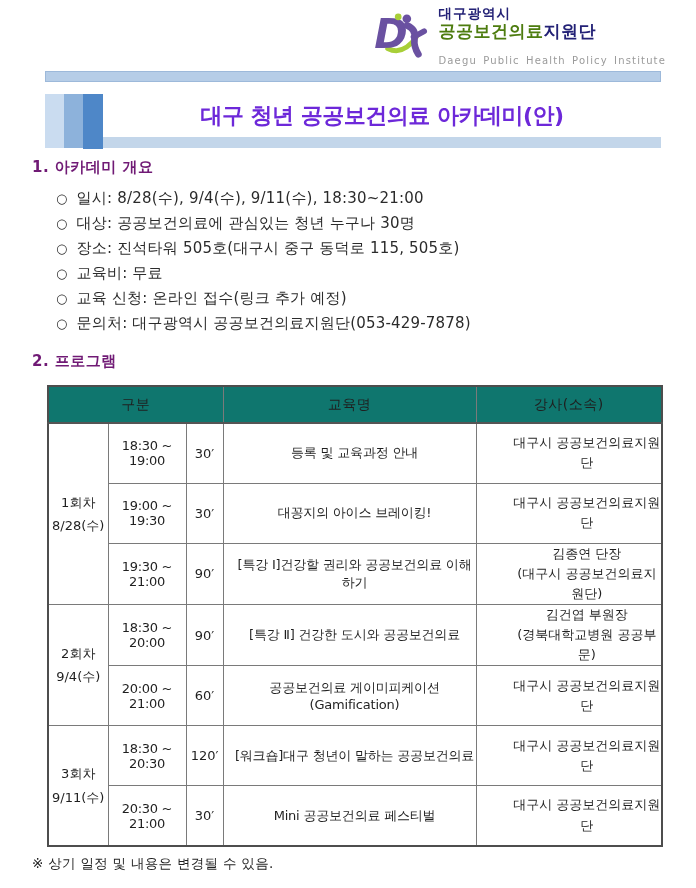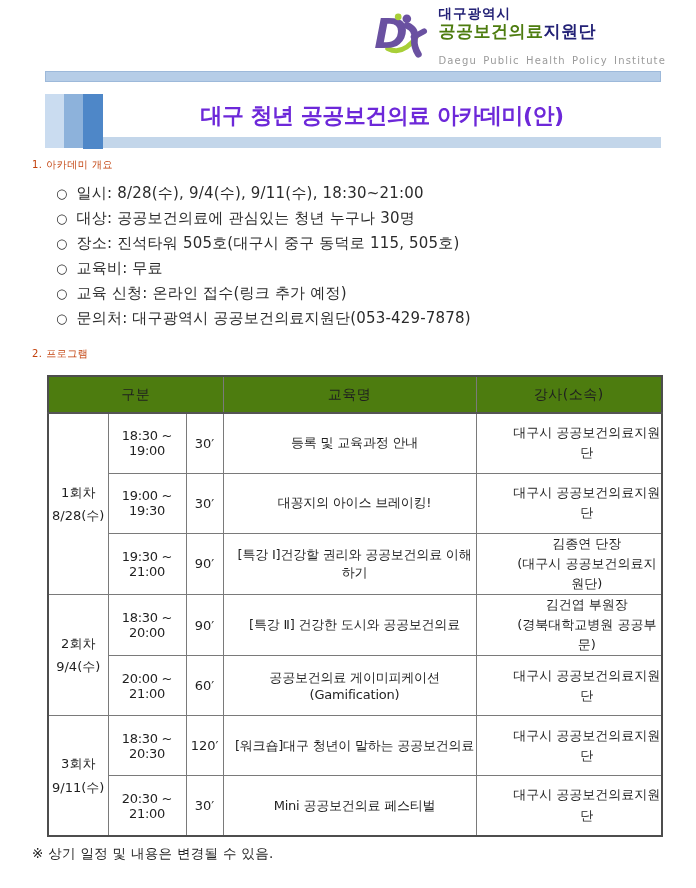--- a/index.html
+++ b/index.html
@@ -37,41 +37,41 @@
   .title-underline { position:absolute; left:58px; right:0; bottom:1px; height:11px; background:#c3d6ea; }
   .title-text {
     position:absolute; left:58px; right:0; top:3px; height:38px;
     display:flex; align-items:center; justify-content:center;
     font-size:22px; font-weight:bold; color:#6d28d9; letter-spacing:-0.5px;
     white-space:nowrap;
   }
 
   
   .content { position:absolute; top:158px; left:32px; right:32px; }
-  .sec-heading { font-size:10px; font-weight:normal; color:#c2410c; letter-spacing:0.5px; }
+  .sec-heading { font-size:15px; font-weight:bold; color:#701a75; letter-spacing:0.5px; }
   .overview-list { margin:9px 0 0 24px; }
   .li { font-size:15px; color:#2b2b2b; line-height:24px; white-space:nowrap; letter-spacing:0.2px; }
   .li .b { font-size:13px; margin-right:9px; color:#2b2b2b; }
   .sec2 { margin-top:16px; }
 
   
   table.program {
     margin:14px 0 0 15px;
     width:614px;
     border-collapse:collapse;
     table-layout:fixed;
     border:2px solid #4d4d4d;
   }
   table.program th, table.program td {
     border:1px solid #7a7a7a;
     text-align:center; vertical-align:middle;
     font-size:13px; color:#1f1f1f;
   }
   table.program thead th {
-    height:37px; background:#4d7c0f; font-size:14px; font-weight:500;
+    height:37px; background:#0f766e; font-size:14px; font-weight:500;
     border-bottom:2px solid #555;
     letter-spacing:0.5px;
   }
   table.program tbody tr { height:60px; }
   td.session { font-size:13px; line-height:1.8; }
   td.time { font-size:12px; letter-spacing:-0.3px; }
   td.min  { font-size:12.5px; }
   td.course { text-align:left; padding-left:10px; font-size:13px; letter-spacing:-0.2px; }
   td.lect { font-size:13px; line-height:1.55;padding-left:36px; }
   td.lect div:empty { display:none; }

